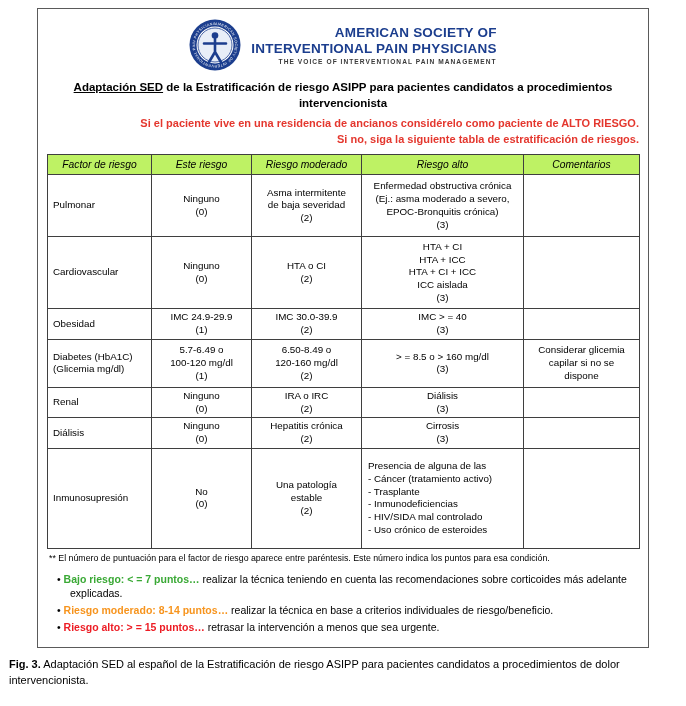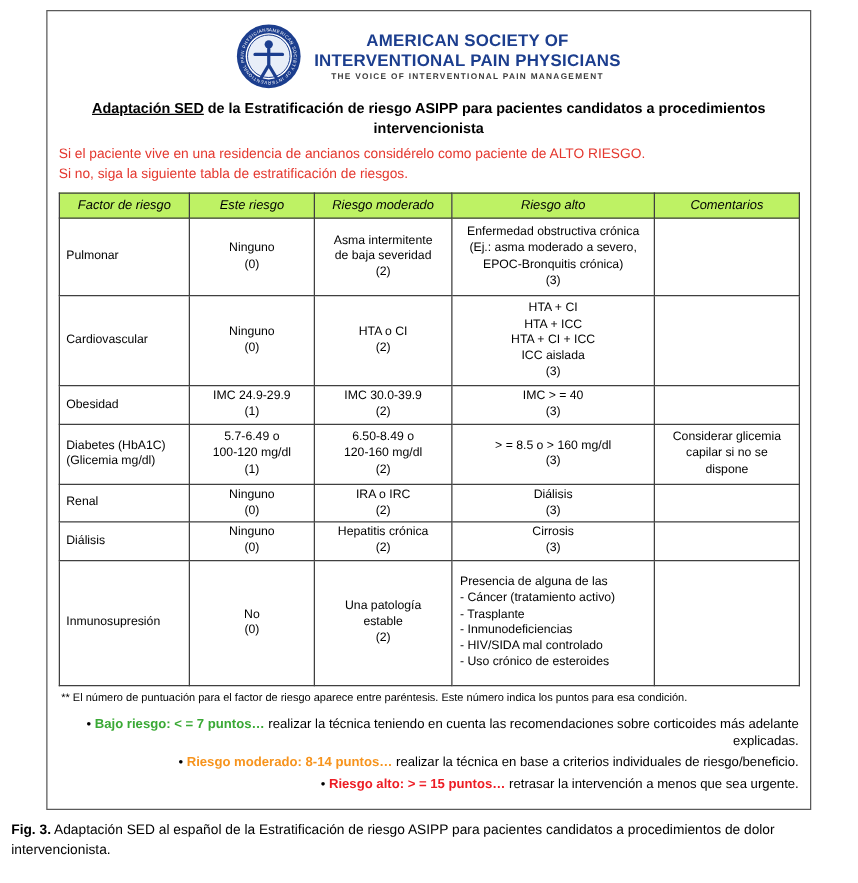--- a/index.html
+++ b/index.html
@@ -1,32 +1,32 @@
 <!DOCTYPE html>
 <html><head>
 <meta charset="utf-8">
 <style>
   * { margin:0; padding:0; box-sizing:border-box; }
   html,body { width:686px; height:706px; background:#ffffff; font-family:"Liberation Sans", sans-serif; color:#000; overflow:hidden; }
   .figure-box { width:612px; margin:8px auto 0; border:1px solid #5a5a5a; padding:8px 9px 10px; background:#fff; }
   .logo-row { display:flex; justify-content:center; align-items:center; gap:10px; margin:2px 0 4px; }
-  .logo-text { text-align:center; }
+  .logo-text { text-align:right; }
   .logo-name { color:#1c3e8e; font-weight:bold; font-size:13.5px; line-height:1.12; letter-spacing:0.2px; }
   .logo-tagline { font-size:6.6px; font-weight:bold; letter-spacing:1.05px; color:#3a3a3a; margin-top:2px; }
   .fig-title { text-align:center; font-weight:bold; font-size:11.5px; line-height:1.4; margin:8px auto 5px; max-width:545px; }
   .fig-title .u { text-decoration:underline; }
-  .warning { text-align:left; font-weight:normal; font-size:11px; line-height:1.4; margin-bottom:7px; }
+  .warning { text-align:right; font-weight:bold; font-size:11px; line-height:1.4; margin-bottom:7px; }
   table { border-collapse:collapse; width:100%; table-layout:fixed; }
   th, td { border:1px solid #3f3f3f; font-size:9.8px; line-height:1.3; text-align:center; vertical-align:middle; padding:2px 3px; white-space:pre-line; }
   th { background:#bef264; font-style:italic; font-weight:normal; font-size:10.3px; padding:3px; }
   td.factor { text-align:left; padding-left:5px; }
   td.list-left { text-align:left; padding-left:6px; }
   .footnote { font-size:8.8px; margin-top:4px; padding-left:2px; }
   .legend { margin:9px 0 2px 10px; font-size:10.5px; line-height:1.35; }
-  .legend-item { padding-left:13px; text-indent:-13px; margin-bottom:3px;text-align:right; }
+  .legend-item { padding-left:13px; text-indent:-13px; margin-bottom:3px; }
   .legend-item .lead { font-weight:bold; }
   .caption { margin:9px 9px 0; font-size:11px; line-height:1.4; }
   .caption .cap-label { font-weight:bold; }
 </style>
 </head>
 <body>
 
 <div class="page">
   <div class="figure-box">
 

